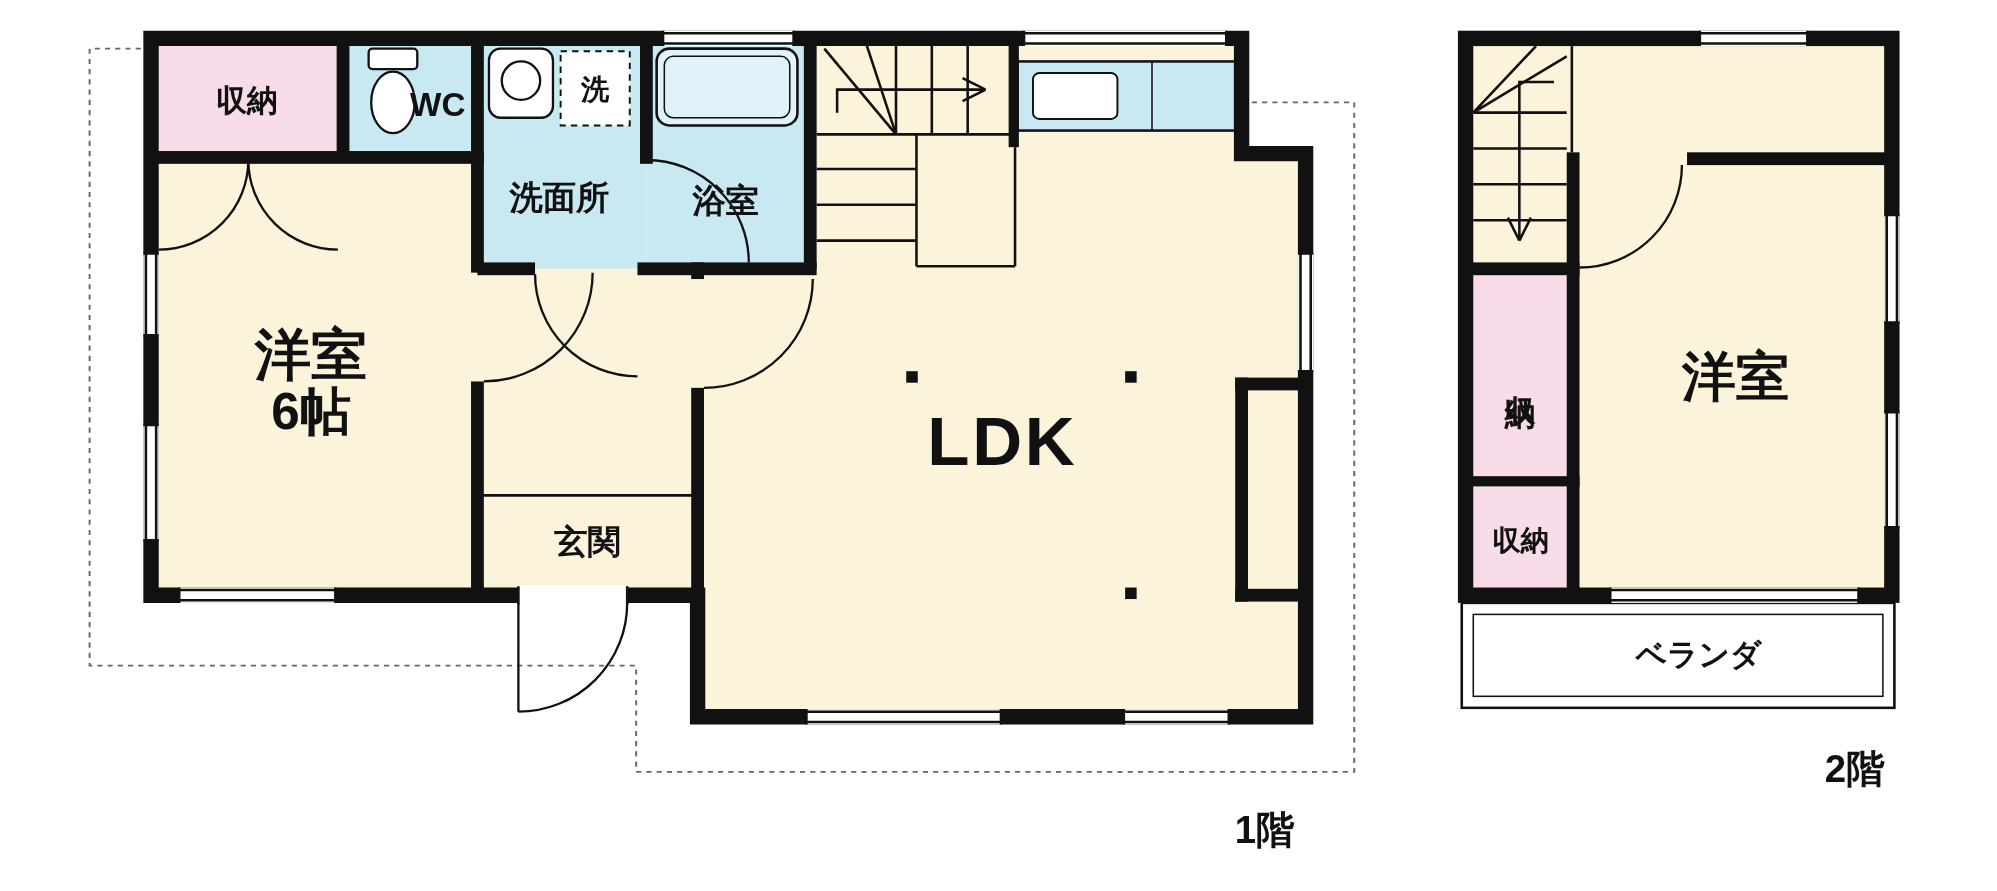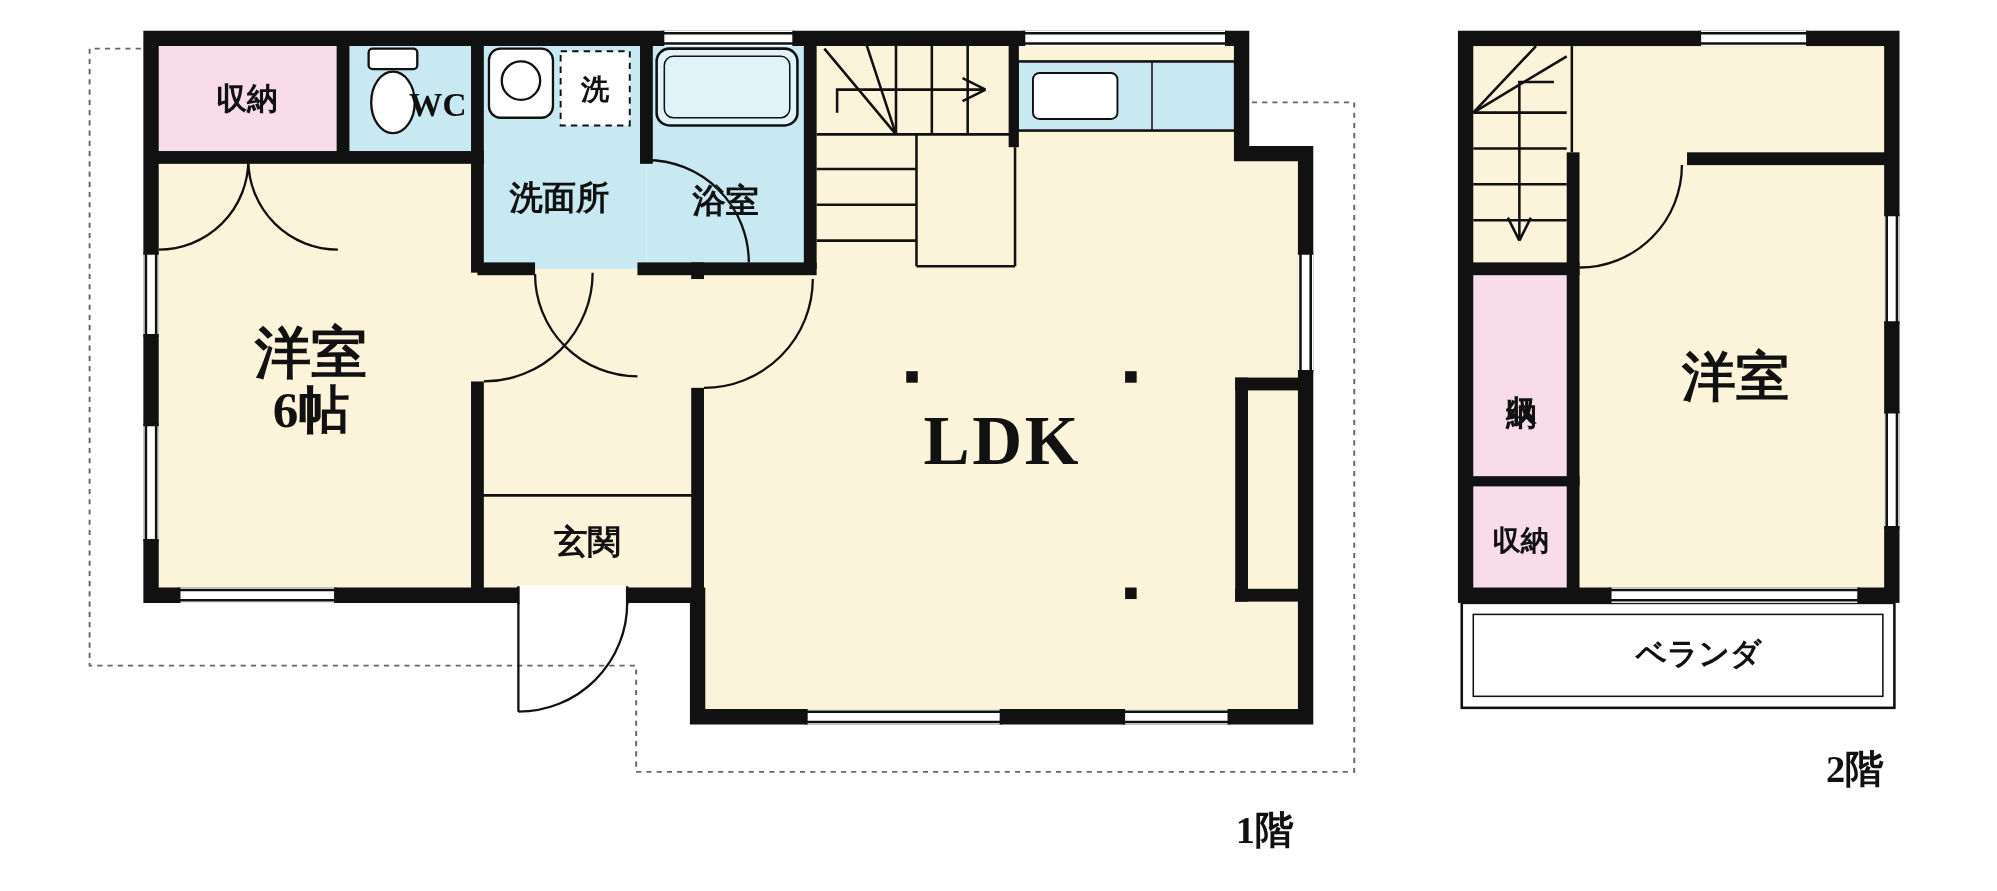--- a/index.html
+++ b/index.html
@@ -1,17 +1,17 @@
 <!DOCTYPE html>
 <html><head>
 <meta charset="utf-8">
 <style>
   html,body{margin:0;padding:0;background:#fff;}
   .stage{position:relative;width:1997px;height:891px;background:#fff;overflow:hidden;
-         font-family:Liberation Serif, serif;}
+         font-family:Liberation Sans, sans-serif;}
   .plan{position:absolute;left:0;top:0;width:1560px;height:696px;
         transform:scale(1.28);transform-origin:0 0;}
   .plan svg{position:absolute;left:0;top:0;}
   .lbl{position:absolute;transform:translate(-50%,-50%);color:#111;font-weight:bold;
        white-space:nowrap;line-height:1.05;text-align:center;}
   .lbl.vertical{writing-mode:vertical-rl;letter-spacing:4px;}
   .fill-cream{fill:#FCF3DB;}
   .fill-pink{fill:#F8DCEA;}
   .fill-blue{fill:#C9E9F2;}
   .wall{fill:#111;}

